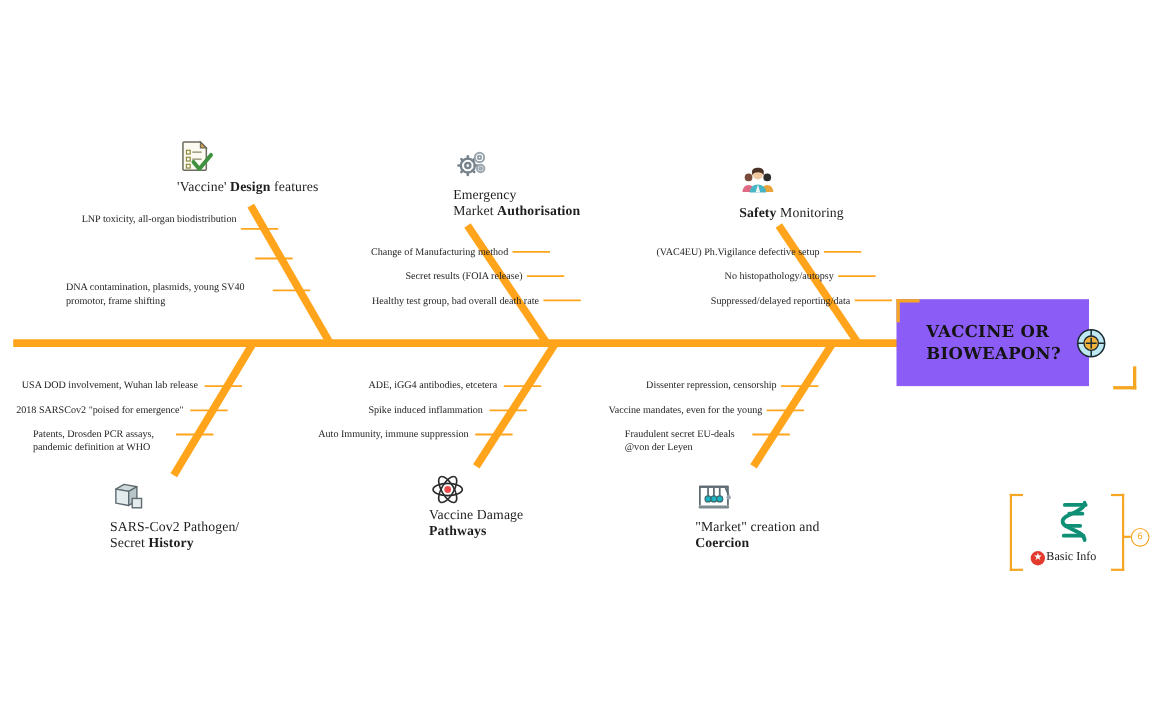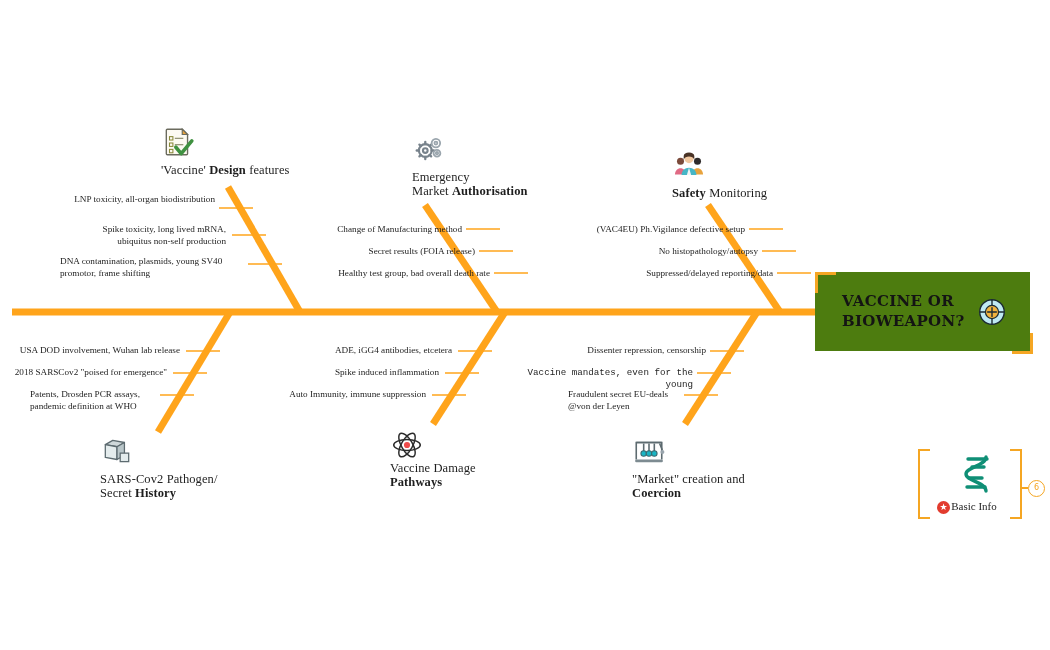--- a/index.html
+++ b/index.html
@@ -27,22 +27,22 @@
   .cause{
     position:absolute;
     font-size:9.2px;line-height:11.5px;
     color:#1e1e1e;
     white-space:pre-line;
   }
   .cause.r{text-align:right;}
 
   
   #headcard{
-    position:absolute;left:815px;top:272px;width:215px;height:79px;
-    background:#4d7c0f;
+    position:absolute;left:815px;top:272px;width:175px;height:79px;
+    background:#8b5cf6;
   }
   #headcard .htext{
     position:absolute;left:27px;top:19px;
     font-size:15px;line-height:20px;font-weight:700;
     letter-spacing:.3px;color:#141414;
     font-family:"DejaVu Serif", serif;
   }
   #headcard .hicon{position:absolute;left:163px;top:26px;width:28px;height:28px;}
   .brk{position:absolute;border:3px solid #F5A623;width:18px;height:18px;}
   .brk.tl{left:815px;top:272px;border-right:none;border-bottom:none;}
@@ -125,22 +125,20 @@
       <line x1="13" y1="11.6" x2="21" y2="11.6" stroke="#8a8a6a" stroke-width="1.1"></line>
       <line x1="13" y1="17.6" x2="21" y2="17.6" stroke="#8a8a6a" stroke-width="1.1"></line>
       <path d="M14 20l5 6 10-12" fill="none" stroke="#3f9140" stroke-width="3.4" stroke-linecap="round" stroke-linejoin="round"></path>
     </svg>
   </div>
   <div class="cat" style="left:161px;top:163px;">
     <div class="cat-label"><span>'Vaccine' </span><b>Design</b><span> features</span></div>
   </div>
 
   <div class="cause r" style="left:12px;top:194px;width:203px;">LNP toxicity, all-organ biodistribution</div>
-  <div class="cause r" style="left:30px;top:224px;width:196px;">Spike toxicity, long lived mRNA,
-ubiquitus non-self production</div>
   <div class="cause" style="left:60px;top:256px;width:185px;">DNA contamination, plasmids, young SV40
 promotor, frame shifting</div>
 
   <div class="cat" style="left:412px;top:133px;">
     <svg class="cat-icon" viewBox="0 0 32 32">
       <g fill="none" stroke="#78838c" stroke-width="2">
         <circle cx="12.5" cy="16.5" r="6"></circle>
         <circle cx="12.5" cy="16.5" r="2.2"></circle>
       </g>
       <g stroke="#78838c" stroke-width="2.2" stroke-linecap="round">
@@ -221,21 +219,21 @@
       </g>
       <circle cx="16" cy="16" r="2.9" fill="#ef4b4b"></circle>
     </svg>
   </div>
   <div class="cat" style="left:390px;top:461px;">
     <div class="cat-label" style="white-space:pre-line;"><span>Vaccine Damage
 </span><b>Pathways</b><span></span></div>
   </div>
 
   <div class="cause r" style="left:530px;top:345px;width:176px;">Dissenter repression, censorship</div>
-  <div class="cause r" style="left:520px;top:367px;width:173px;font-family:Liberation Mono, monospace;">Vaccine mandates, even for the young</div>
+  <div class="cause r" style="left:520px;top:367px;width:173px;">Vaccine mandates, even for the young</div>
   <div class="cause" style="left:568px;top:389px;width:160px;">Fraudulent secret EU-deals
 @von der Leyen</div>
 
   <div class="cat" style="left:632px;top:434px;">
     <svg class="cat-icon" viewBox="0 0 32 32">
       <g fill="none" stroke="#5d6b70" stroke-width="1.5">
         <path d="M4 24V8h24v16"></path>
         <path d="M4 8h24"></path>
         <line x1="11" y1="9" x2="11" y2="16"></line>
         <line x1="16" y1="9" x2="16" y2="16"></line>

